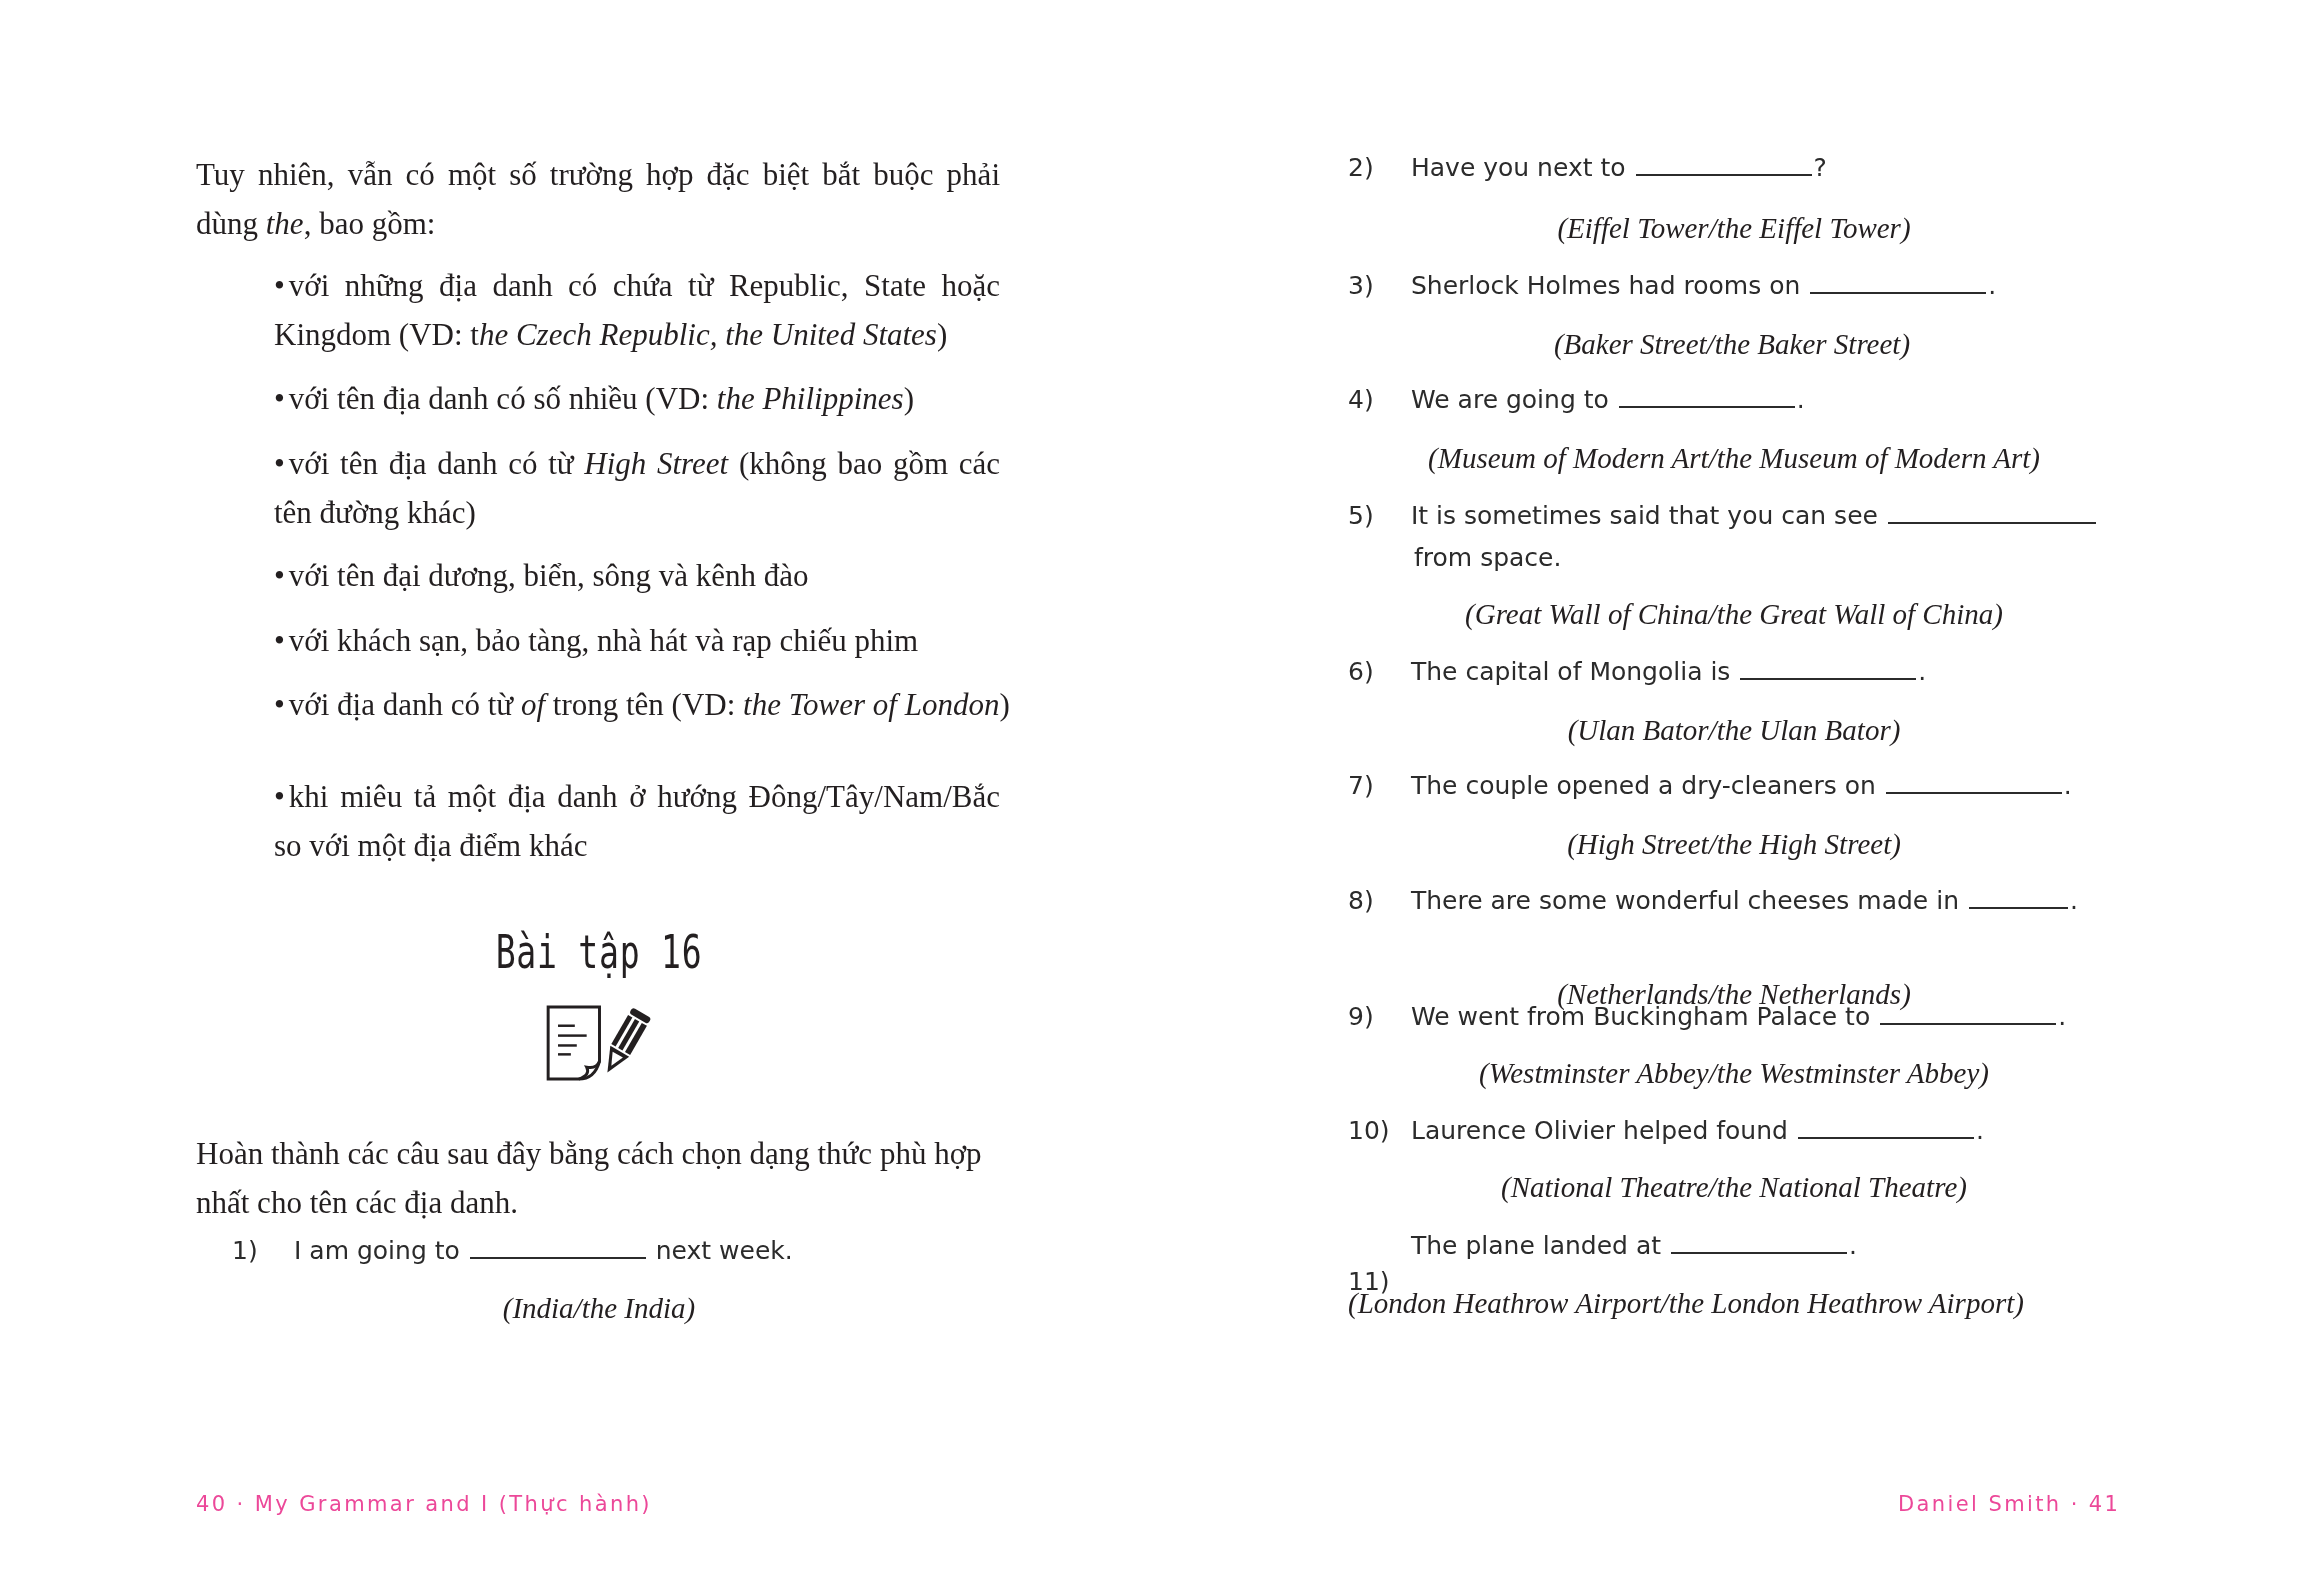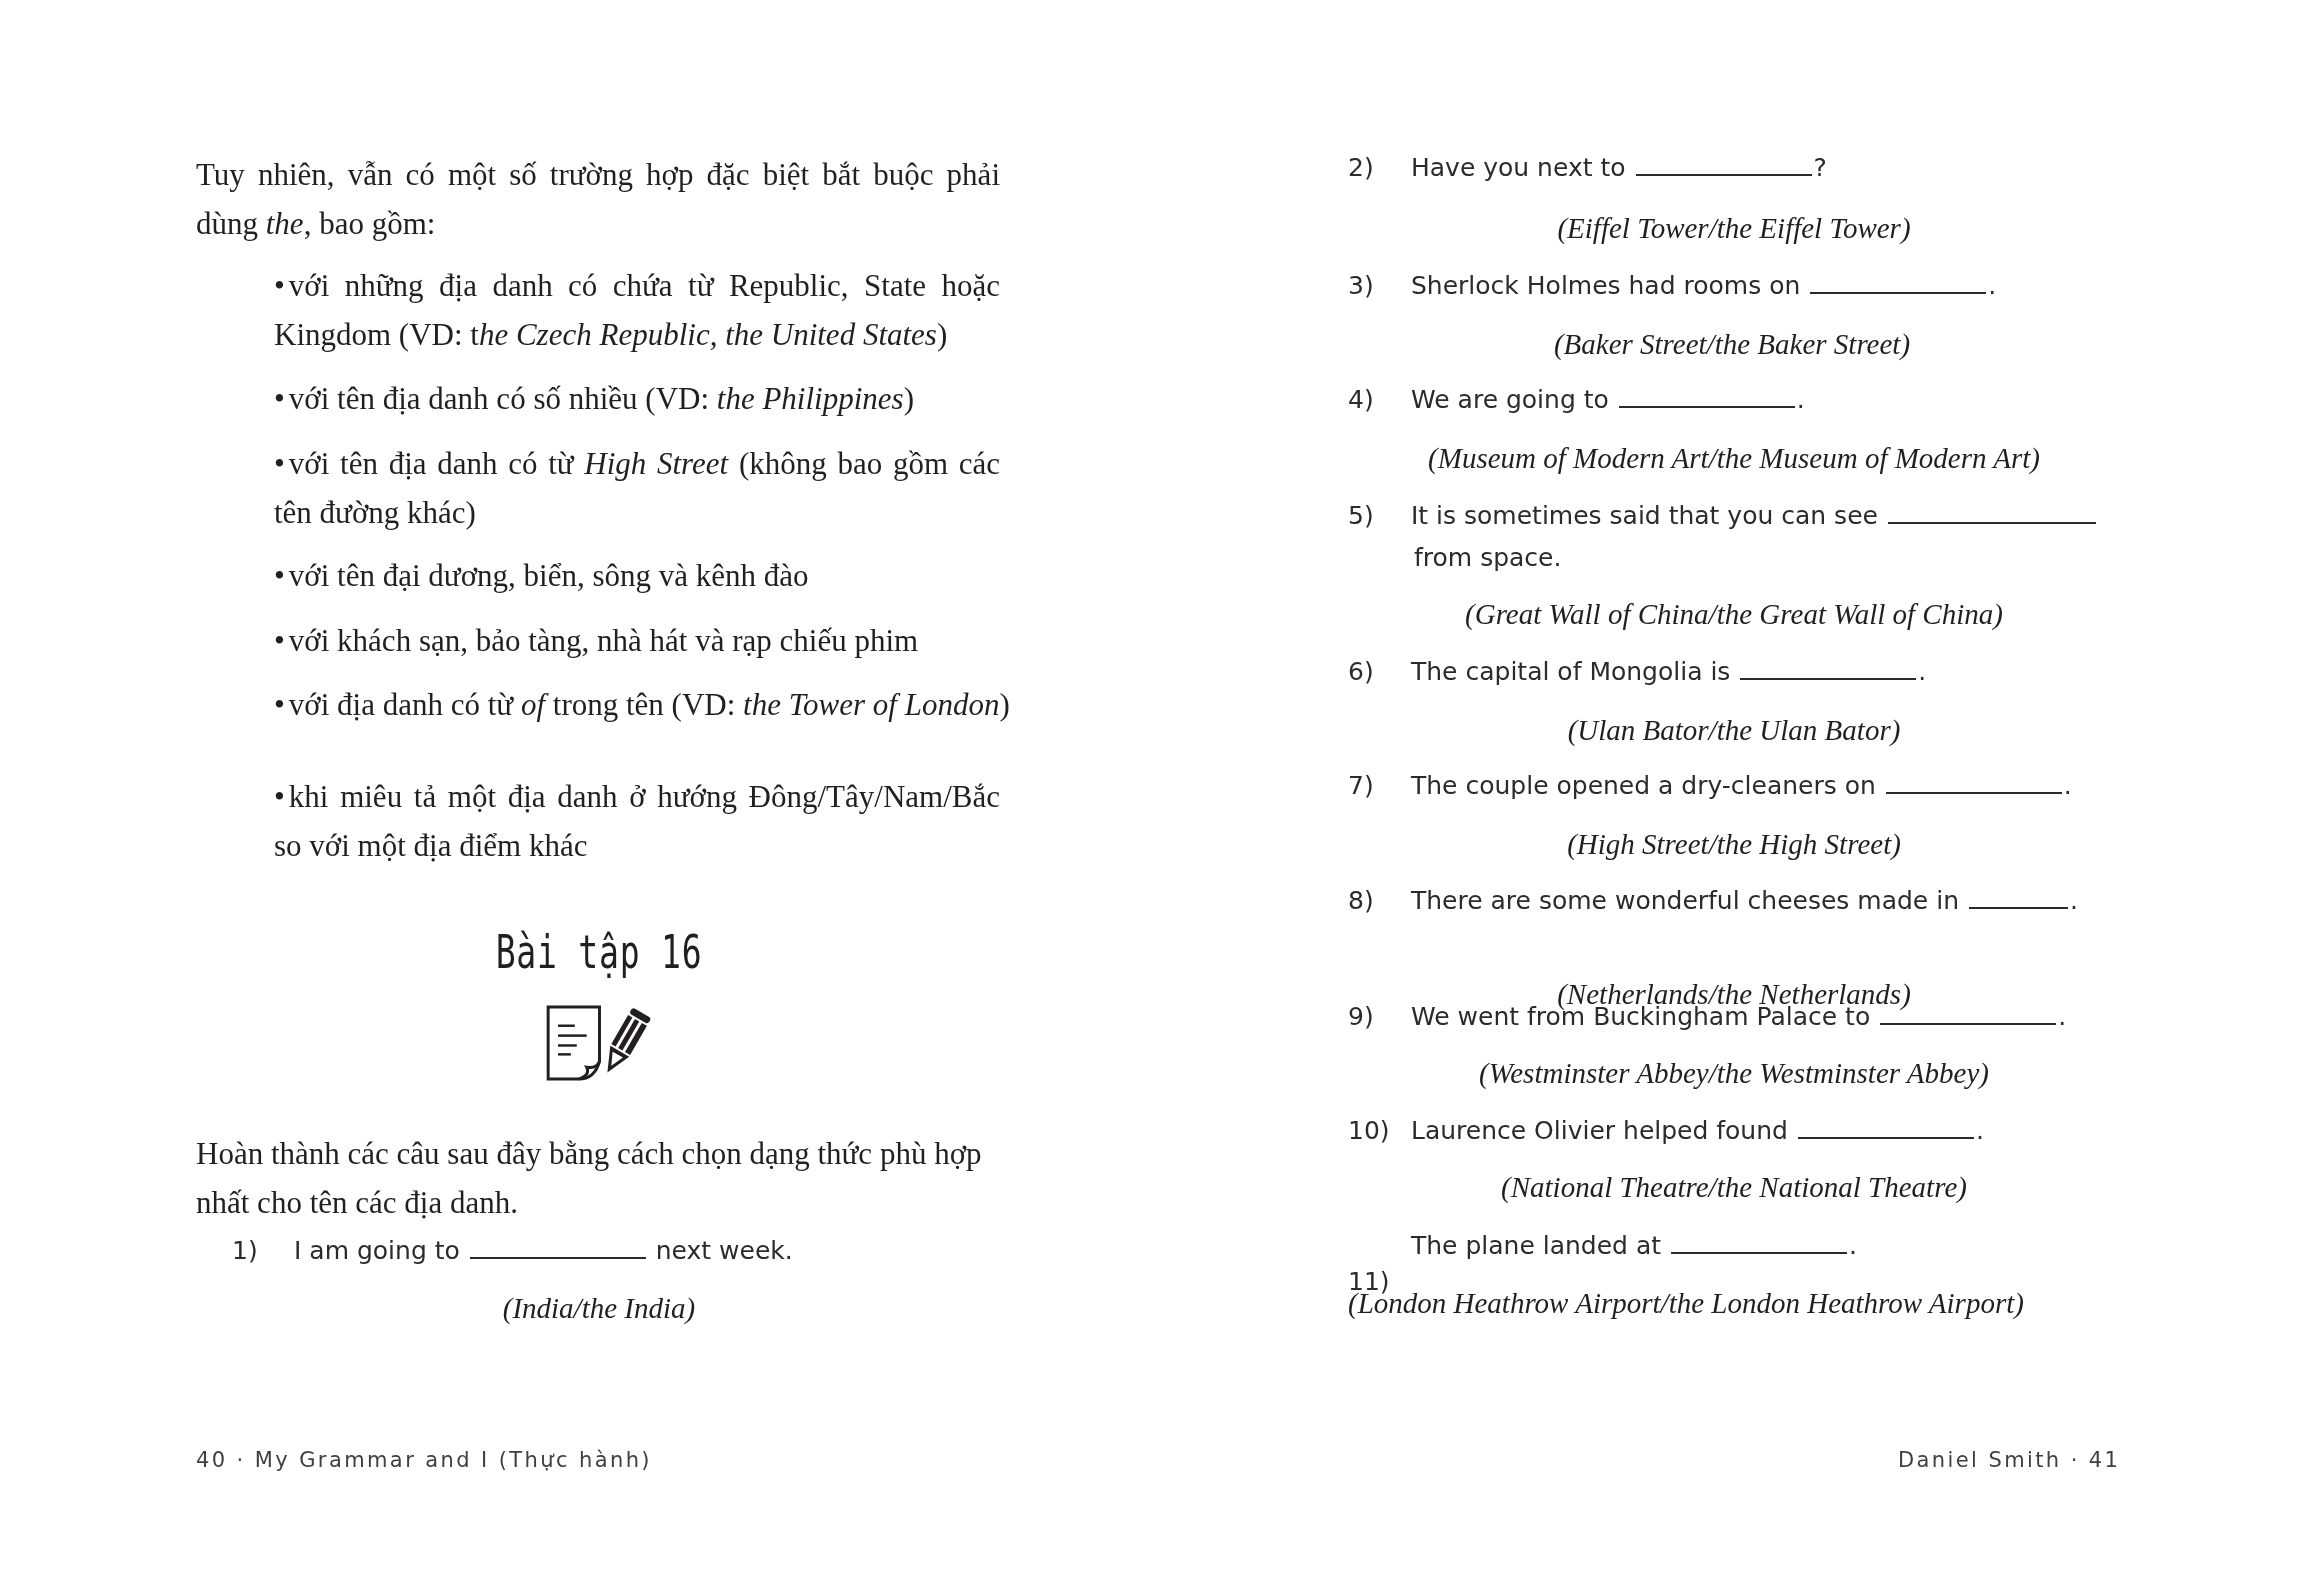--- a/index.html
+++ b/index.html
@@ -10,21 +10,21 @@
   .serif { font-family:"Liberation Serif","DejaVu Serif",serif; font-size:31px; }
   .sans { font-family:"DejaVu Sans","Liberation Sans",sans-serif; font-size:25px; font-weight:normal; color:#2b2b2b; }
   .hint { font-family:"Liberation Serif","DejaVu Serif",serif; font-style:italic; font-size:29px; text-align:center; position:absolute; white-space:nowrap; }
   .para { position:absolute; line-height:49px; text-align:justify; }
   .bullet::before { content:"\2022"; margin-right:4px; }
   .title { position:absolute; left:0; width:1198px; top:925px; text-align:center; font-family:"DejaVu Sans Mono","Liberation Mono",monospace; font-size:46px; letter-spacing:1px; transform:scaleX(0.72); transform-origin:599px 0; color:#231f20; }
   .icon { position:absolute; left:545px; top:1004px; }
   .num { position:absolute; white-space:nowrap; }
   .item { position:absolute; white-space:nowrap; }
   .blank { display:inline-block; border-bottom:2px solid #2b2b2b; height:1px; vertical-align:baseline; margin:0 2px; }
-  .footer { position:absolute; top:1448px; font-family:"DejaVu Sans","Liberation Sans",sans-serif; font-size:21px; letter-spacing:2.4px; color:#404040; white-space:nowrap; }
+  .footer { position:absolute; top:1492px; font-family:"DejaVu Sans","Liberation Sans",sans-serif; font-size:21px; letter-spacing:2.4px; color:#ec4899; white-space:nowrap; }
   i { font-style:italic; }
 </style>
 </head>
 <body>
 
 <div class="page left-page">
 
   <div class="para serif" style="left:196px; top:150px; width:804px;">
     <span>Tuy nhiên, vẫn có một số trường hợp đặc biệt bắt buộc phải dùng </span><i>the</i><span>, bao gồm:</span>
   </div>

